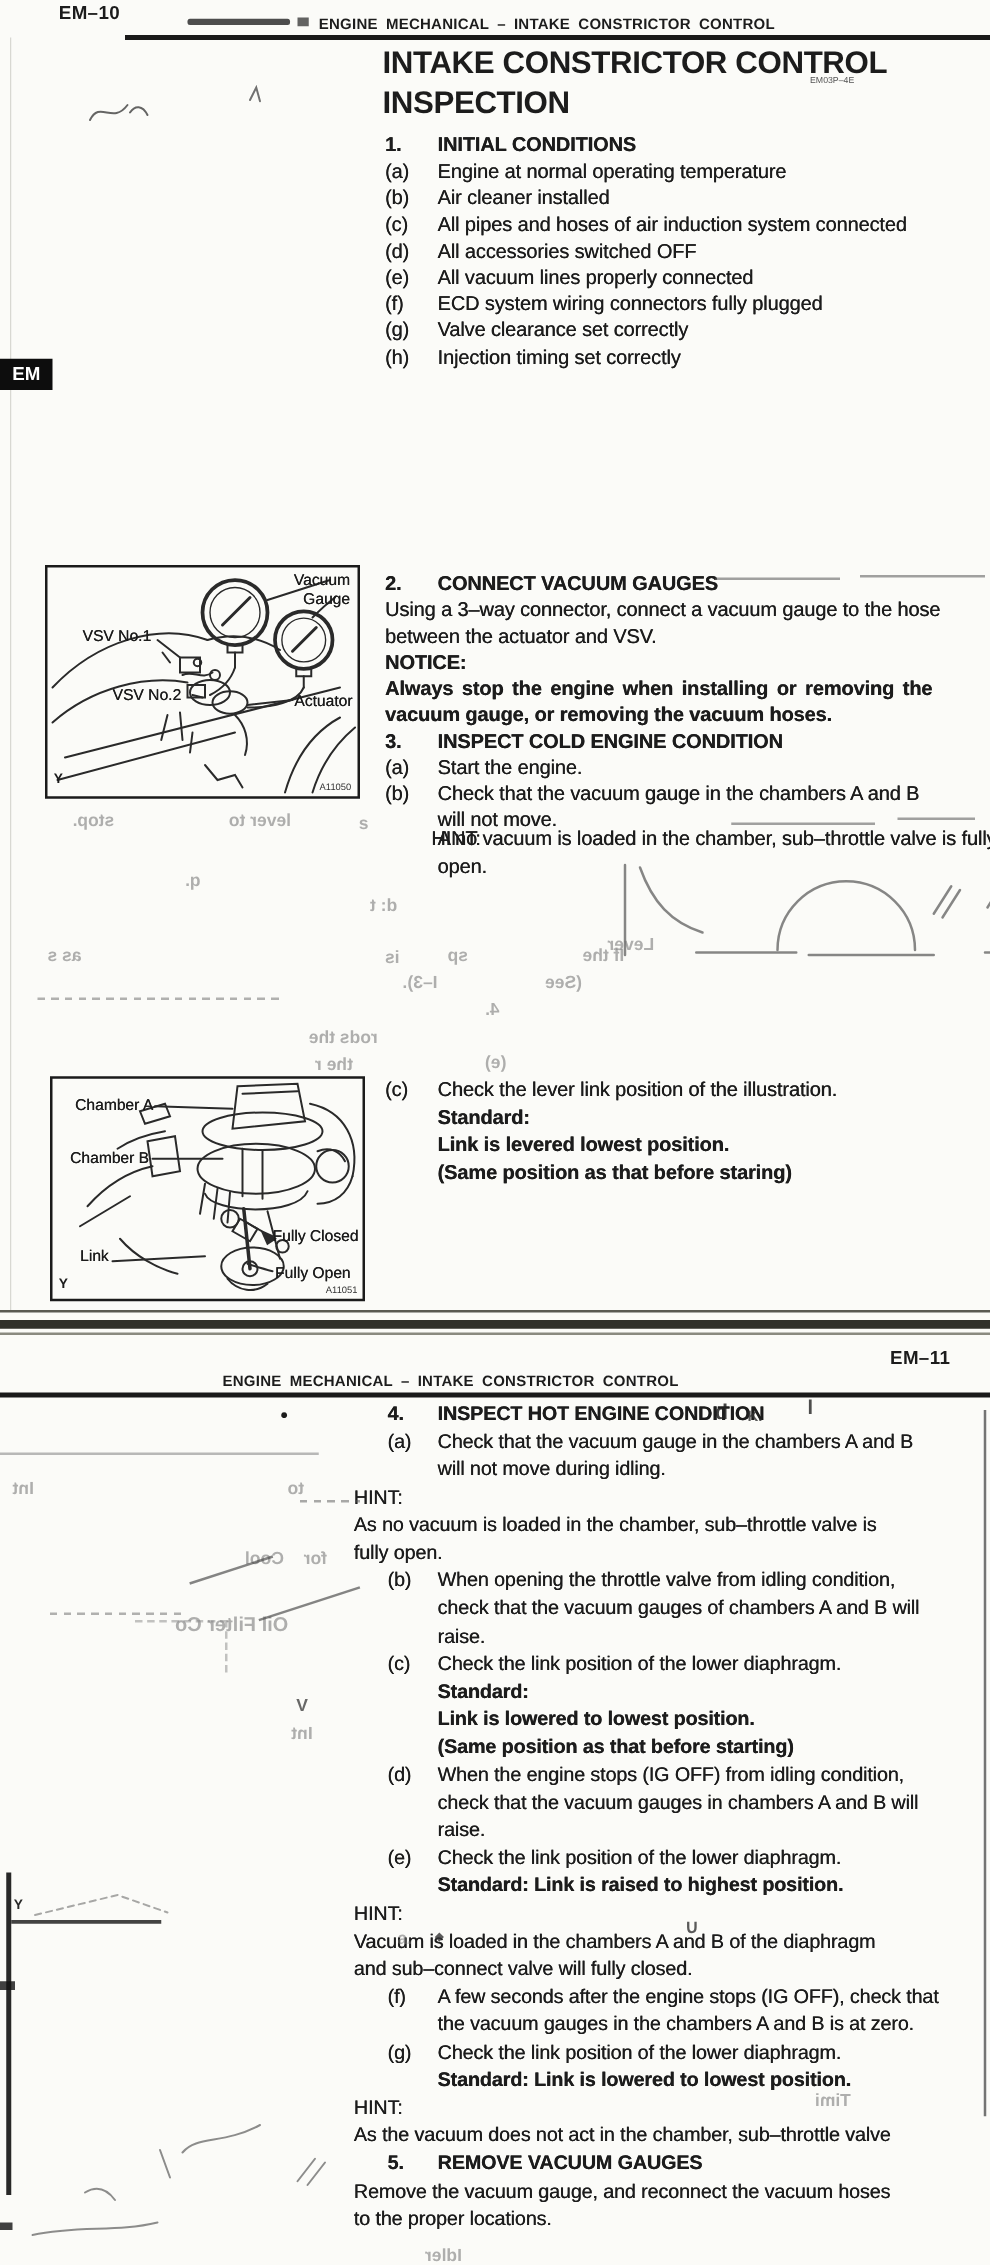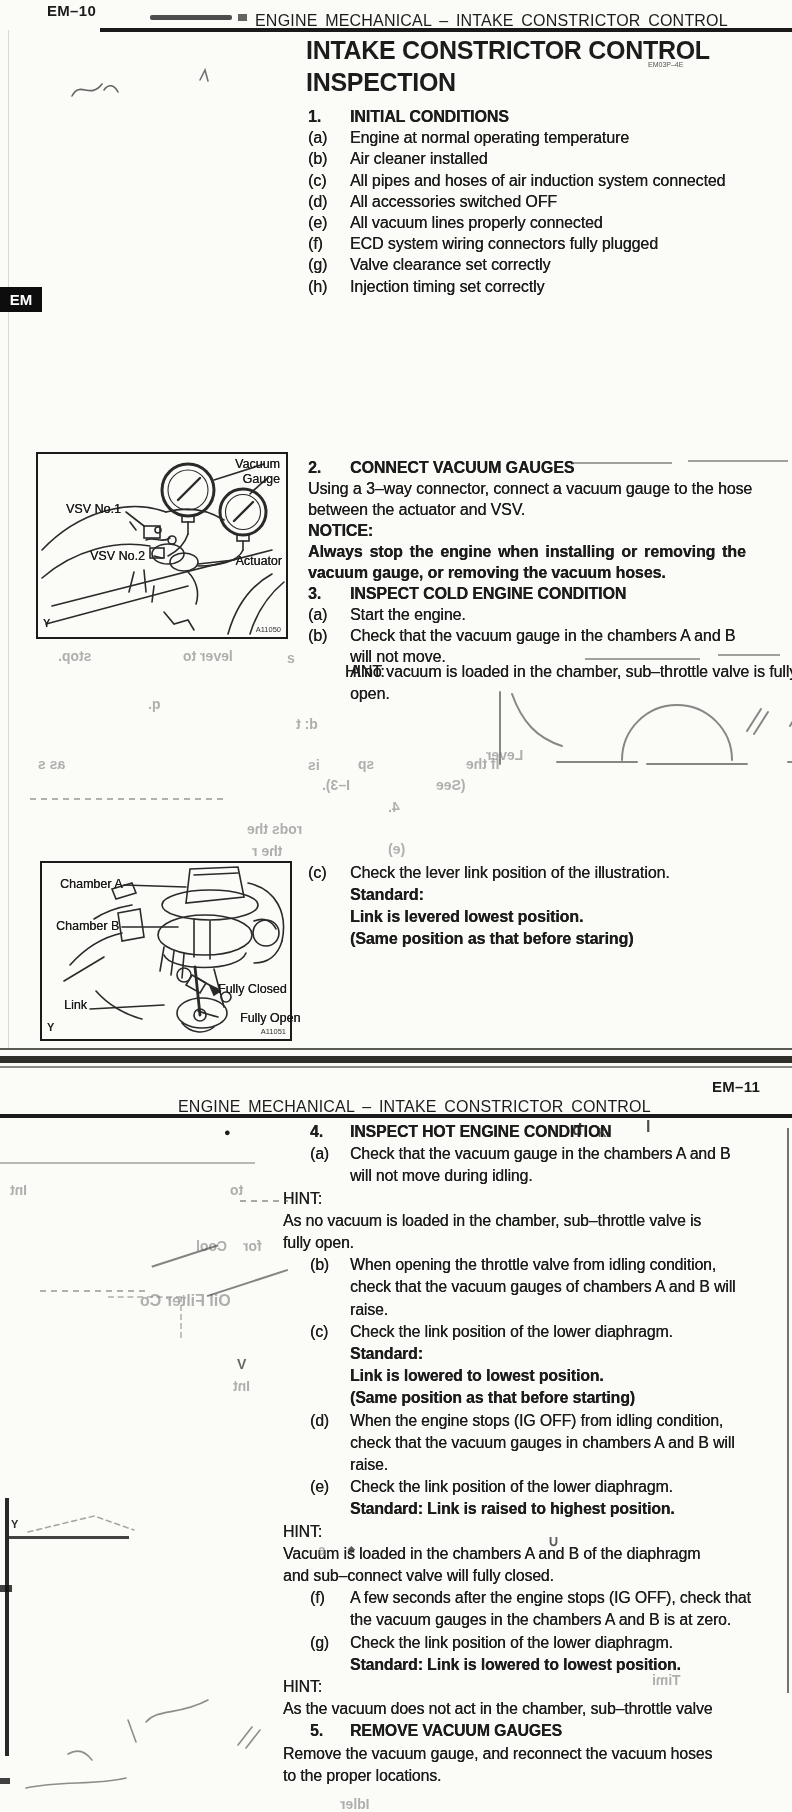--- a/index.html
+++ b/index.html
@@ -7,21 +7,21 @@
           font-family:"Liberation Sans",sans-serif;color:#1c1c1c;}
   .abs{position:absolute;}
   .t{font-size:16px;line-height:21.3px;letter-spacing:-0.1px;text-shadow:0.25px 0 0 currentColor;}
   .b{font-weight:700;}
   .ws{word-spacing:2.5px;}
   .line{position:relative;padding-left:42px;white-space:nowrap;}
   .line .lbl{position:absolute;left:0;}
   .flush{padding-left:0;}
   
   .pagenum{font-size:15px;font-weight:700;letter-spacing:.3px;}
-  .runhead{font-size:16px;font-weight:400;word-spacing:3px;letter-spacing:.2px;white-space:nowrap;}
+  .runhead{font-size:12px;font-weight:700;word-spacing:3px;letter-spacing:.2px;white-space:nowrap;}
   .rule{background:#1a1a1a;}
   .title{font-size:25px;font-weight:700;letter-spacing:-.3px;white-space:nowrap;}
   .code{font-size:7px;color:#555;}
   
   .sec1{left:308px;top:106px;width:484px;}
   .sec1 .line{line-height:21.2px;}
   .col1{left:308px;top:457px;width:484px;}
   .col1 .line{line-height:21.0px;}
   .hint1{left:308px;top:661px;width:484px;}
   .hint1 .line{line-height:22px;}
@@ -246,21 +246,21 @@
         <path d="M48,146 L122,142"></path>
         <path d="M176,126 C166,122 160,118 154,114"></path>
         <path d="M176,154 C168,152 162,150 156,148"></path>
         <path d="M178,128 l-10,-5 l4,9 Z" fill="#2a2a2a"></path>
       </g>
     </svg>
     <span class="figlab" style="left:18px;top:14px;">Chamber A</span>
     <span class="figlab" style="left:14px;top:56px;">Chamber B</span>
     <span class="figlab" style="left:22px;top:135px;">Link</span>
     <span class="figlab" style="left:176px;top:119px;">Fully Closed</span>
-    <span class="figlab" style="left:178px;top:148px;margin-left:20px;">Fully Open</span>
+    <span class="figlab" style="left:178px;top:148px;">Fully Open</span>
     <span class="figY" style="left:5px;top:158px;">Y</span>
     <span class="figref" style="right:4px;bottom:3px;">A11051</span>
   </div>
 
   <div class="abs sep" style="top:1048px;height:2px;background:#5a5a52;"></div>
   <div class="abs sep" style="top:1056px;height:7px;background:#30302a;"></div>
   <div class="abs sep" style="top:1066px;height:2px;background:#8a8a80;"></div>
 
   <div class="abs pagenum" style="left:712px;top:1078px;">EM–11</div>
   <div class="abs runhead" style="left:178px;top:1098px;">ENGINE MECHANICAL  –  INTAKE CONSTRICTOR CONTROL</div>

